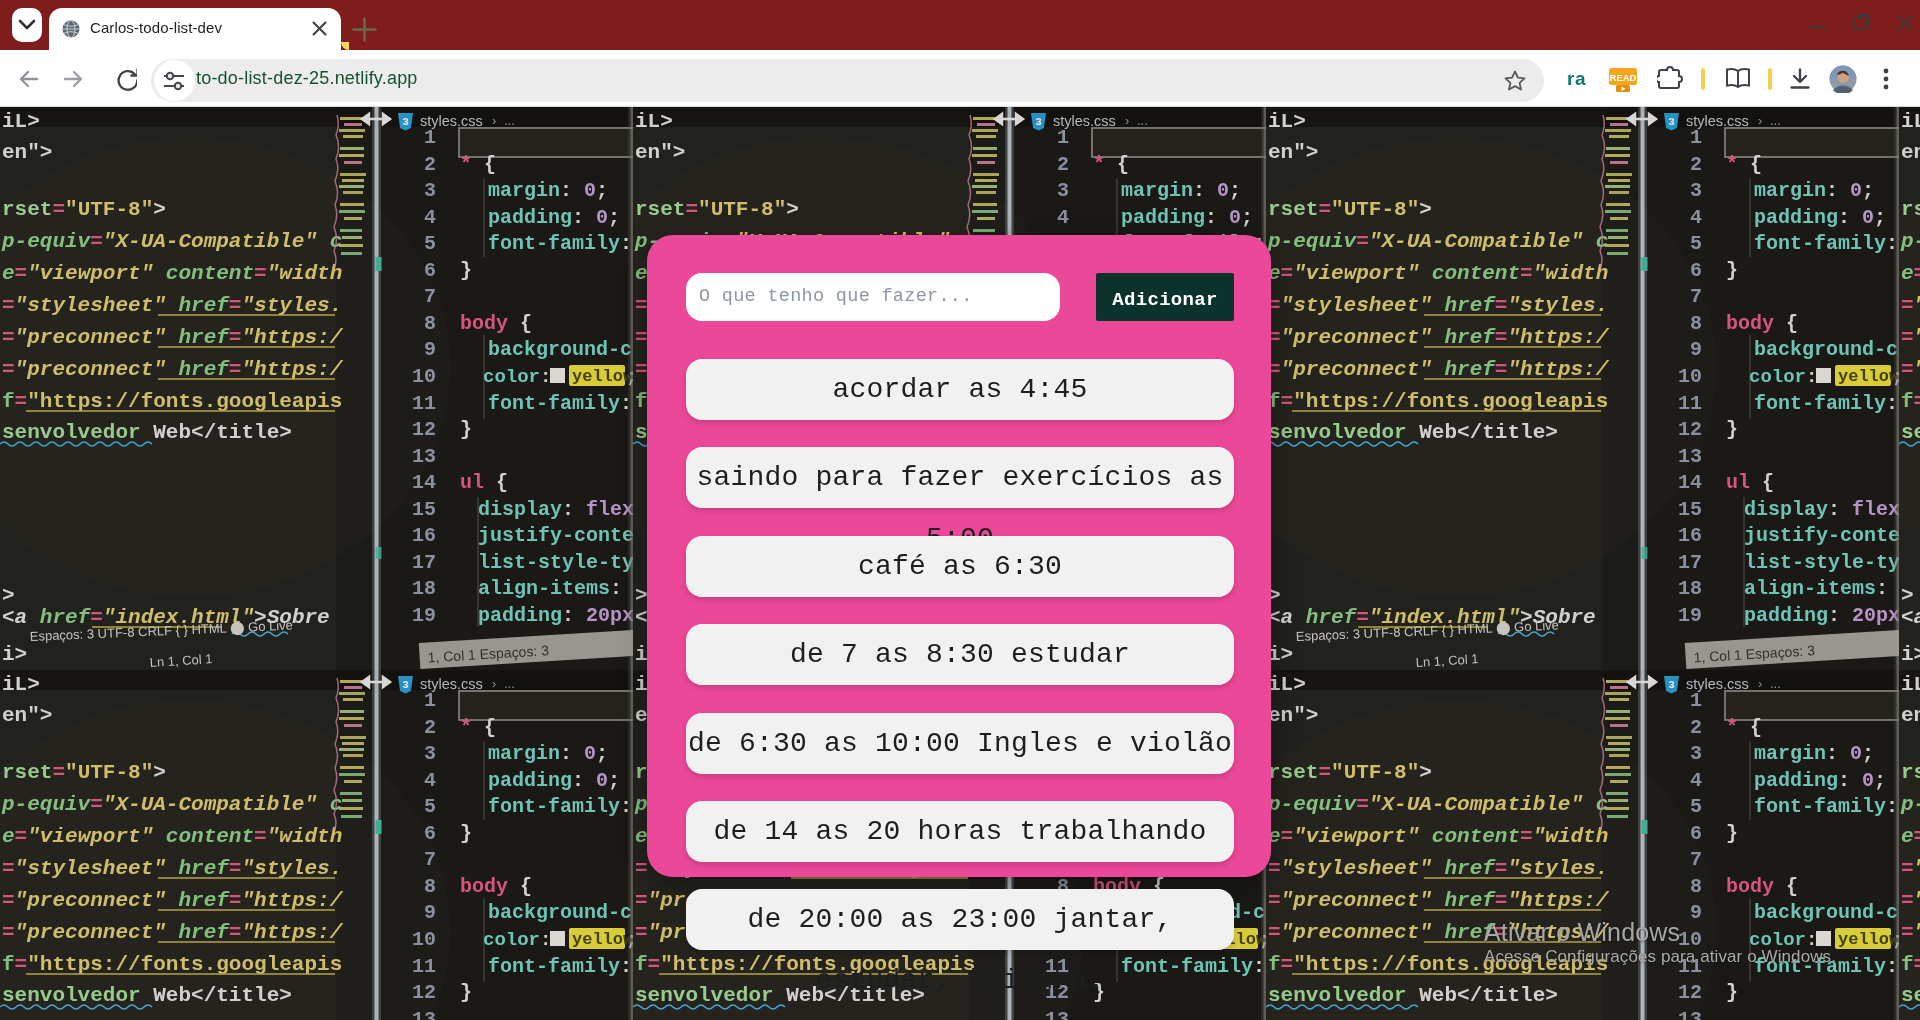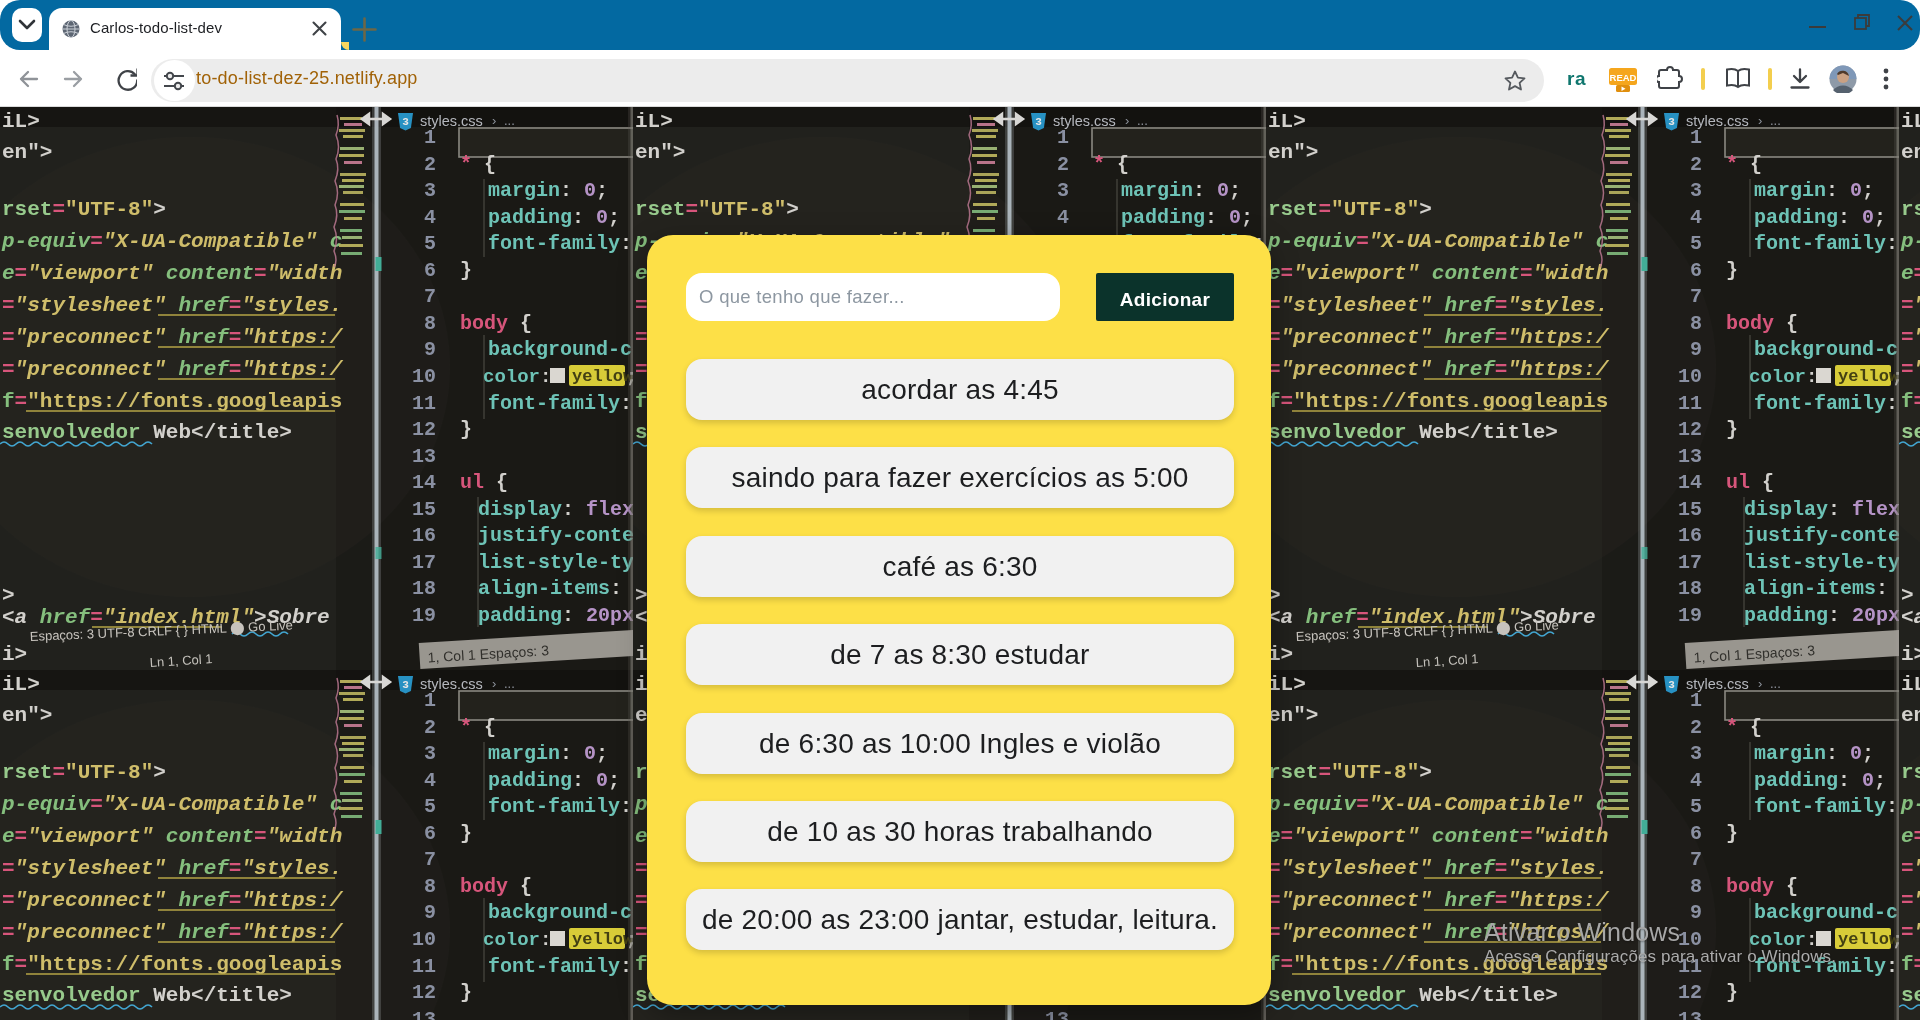--- a/index.html
+++ b/index.html
@@ -1,27 +1,27 @@
 <!DOCTYPE html>
 <html><head><meta charset="utf-8"><title>Carlos-todo-list-dev</title>
 <style>
 * { margin:0; padding:0; box-sizing:border-box; }
 html,body { width:1920px; height:1020px; overflow:hidden; font-family:"Liberation Sans", sans-serif; }
-.titlebar { position:relative; width:1920px; height:50px; background:#0369a1;border-radius:20px; }
+.titlebar { position:relative; width:1920px; height:50px; background:#7f1d1d; }
 .menubtn { position:absolute; left:12px; top:8px; width:30px; height:34px; background:#fff; border-radius:10px; }
 .tab { position:absolute; left:49px; top:8px; width:292px; height:42px; background:#fff; border-radius:13px 13px 0 0; }
 .tab .title { position:absolute; left:41px; top:11px; font-size:15px; color:#1d1f23; letter-spacing:0.1px; }
 .tcurve { position:absolute; top:42px; width:8px; height:8px; background:#fff; }
 .toolbar { position:relative; width:1920px; height:57px; background:#ffffff; border-bottom:1px solid #dadada; }
 .pill { position:absolute; left:151px; top:9px; width:1393px; height:43px; background:#ececec; border-radius:22px; }
-.pill .url { position:absolute; left:45px; top:9px; font-size:18px; color:#a16207; letter-spacing:0.2px; }
+.pill .url { position:absolute; left:45px; top:9px; font-size:18px; color:#14532d; letter-spacing:0.2px; }
 .pillcirc { position:absolute; left:3px; top:1px; width:41px; height:41px; background:#fff; border-radius:50%; }
 .content { position:relative; width:1920px; height:913px; background:#1e1d19; overflow:hidden; }
 .bgsvg { position:absolute; left:0; top:0; filter:blur(0.45px); }
-.card { position:absolute; left:647px; top:128px; width:624px; height:770px; background:#fde047; border-radius:26px; box-shadow:0 8px 28px rgba(0,0,0,0.35); }
+.card { position:absolute; left:647px; top:128px; width:624px; height:642px; background:#ec4899; border-radius:26px; box-shadow:0 8px 28px rgba(0,0,0,0.35);font-family:Liberation Mono, monospace; }
 .inp { position:absolute; left:39px; top:38px; width:374px; height:48px; background:#ffffff; border-radius:16px; }
 .inp span { position:absolute; left:13px; top:13px; font-size:18.5px; color:#8d97a1; letter-spacing:0.3px; }
 .btn { position:absolute; left:449px; top:38px; width:138px; height:48px; background:#0b332b; border-radius:2px; color:#fff; font-size:19px; font-weight:bold; text-align:center; line-height:54px; letter-spacing:0.3px; }
 .item { position:absolute; left:39px; width:548px; height:61px; background:#f1f1f1; border-radius:16px; box-shadow:0 3px 6px rgba(0,0,0,0.16); color:#1d1e20; font-size:28px; text-align:center; line-height:61px; letter-spacing:0.2px; }
 .wm { position:absolute; left:1484px; top:811px; color:#a7a7a7; font-size:25px; letter-spacing:0.2px; text-shadow:0 1px 2px rgba(0,0,0,0.35); }
 .wm .s { display:block; margin-top:0; font-size:17px; color:#ababab; letter-spacing:0.1px; }
 svg.ico { position:absolute; }
 </style></head>
 <body>
 <div class="titlebar">
@@ -225,17 +225,17 @@
   <div class="card">
     <div class="inp">
         <span>O que tenho que fazer...</span>
       </div>
     <div class="btn">Adicionar</div>
     <div class="item" style="top:124px">acordar as 4:45</div>
 <div class="item" style="top:212px">saindo para fazer exercícios as 5:00</div>
 <div class="item" style="top:301px">café as 6:30</div>
 <div class="item" style="top:389px">de 7 as 8:30 estudar</div>
 <div class="item" style="top:478px">de 6:30 as 10:00 Ingles e violão</div>
-<div class="item" style="top:566px">de 10 as 30 horas trabalhando</div>
+<div class="item" style="top:566px">de 14 as 20 horas trabalhando</div>
 <div class="item" style="top:654px">de 20:00 as 23:00 jantar, estudar, leitura.</div>
 
   </div>
 </div>
 
 </body></html>

